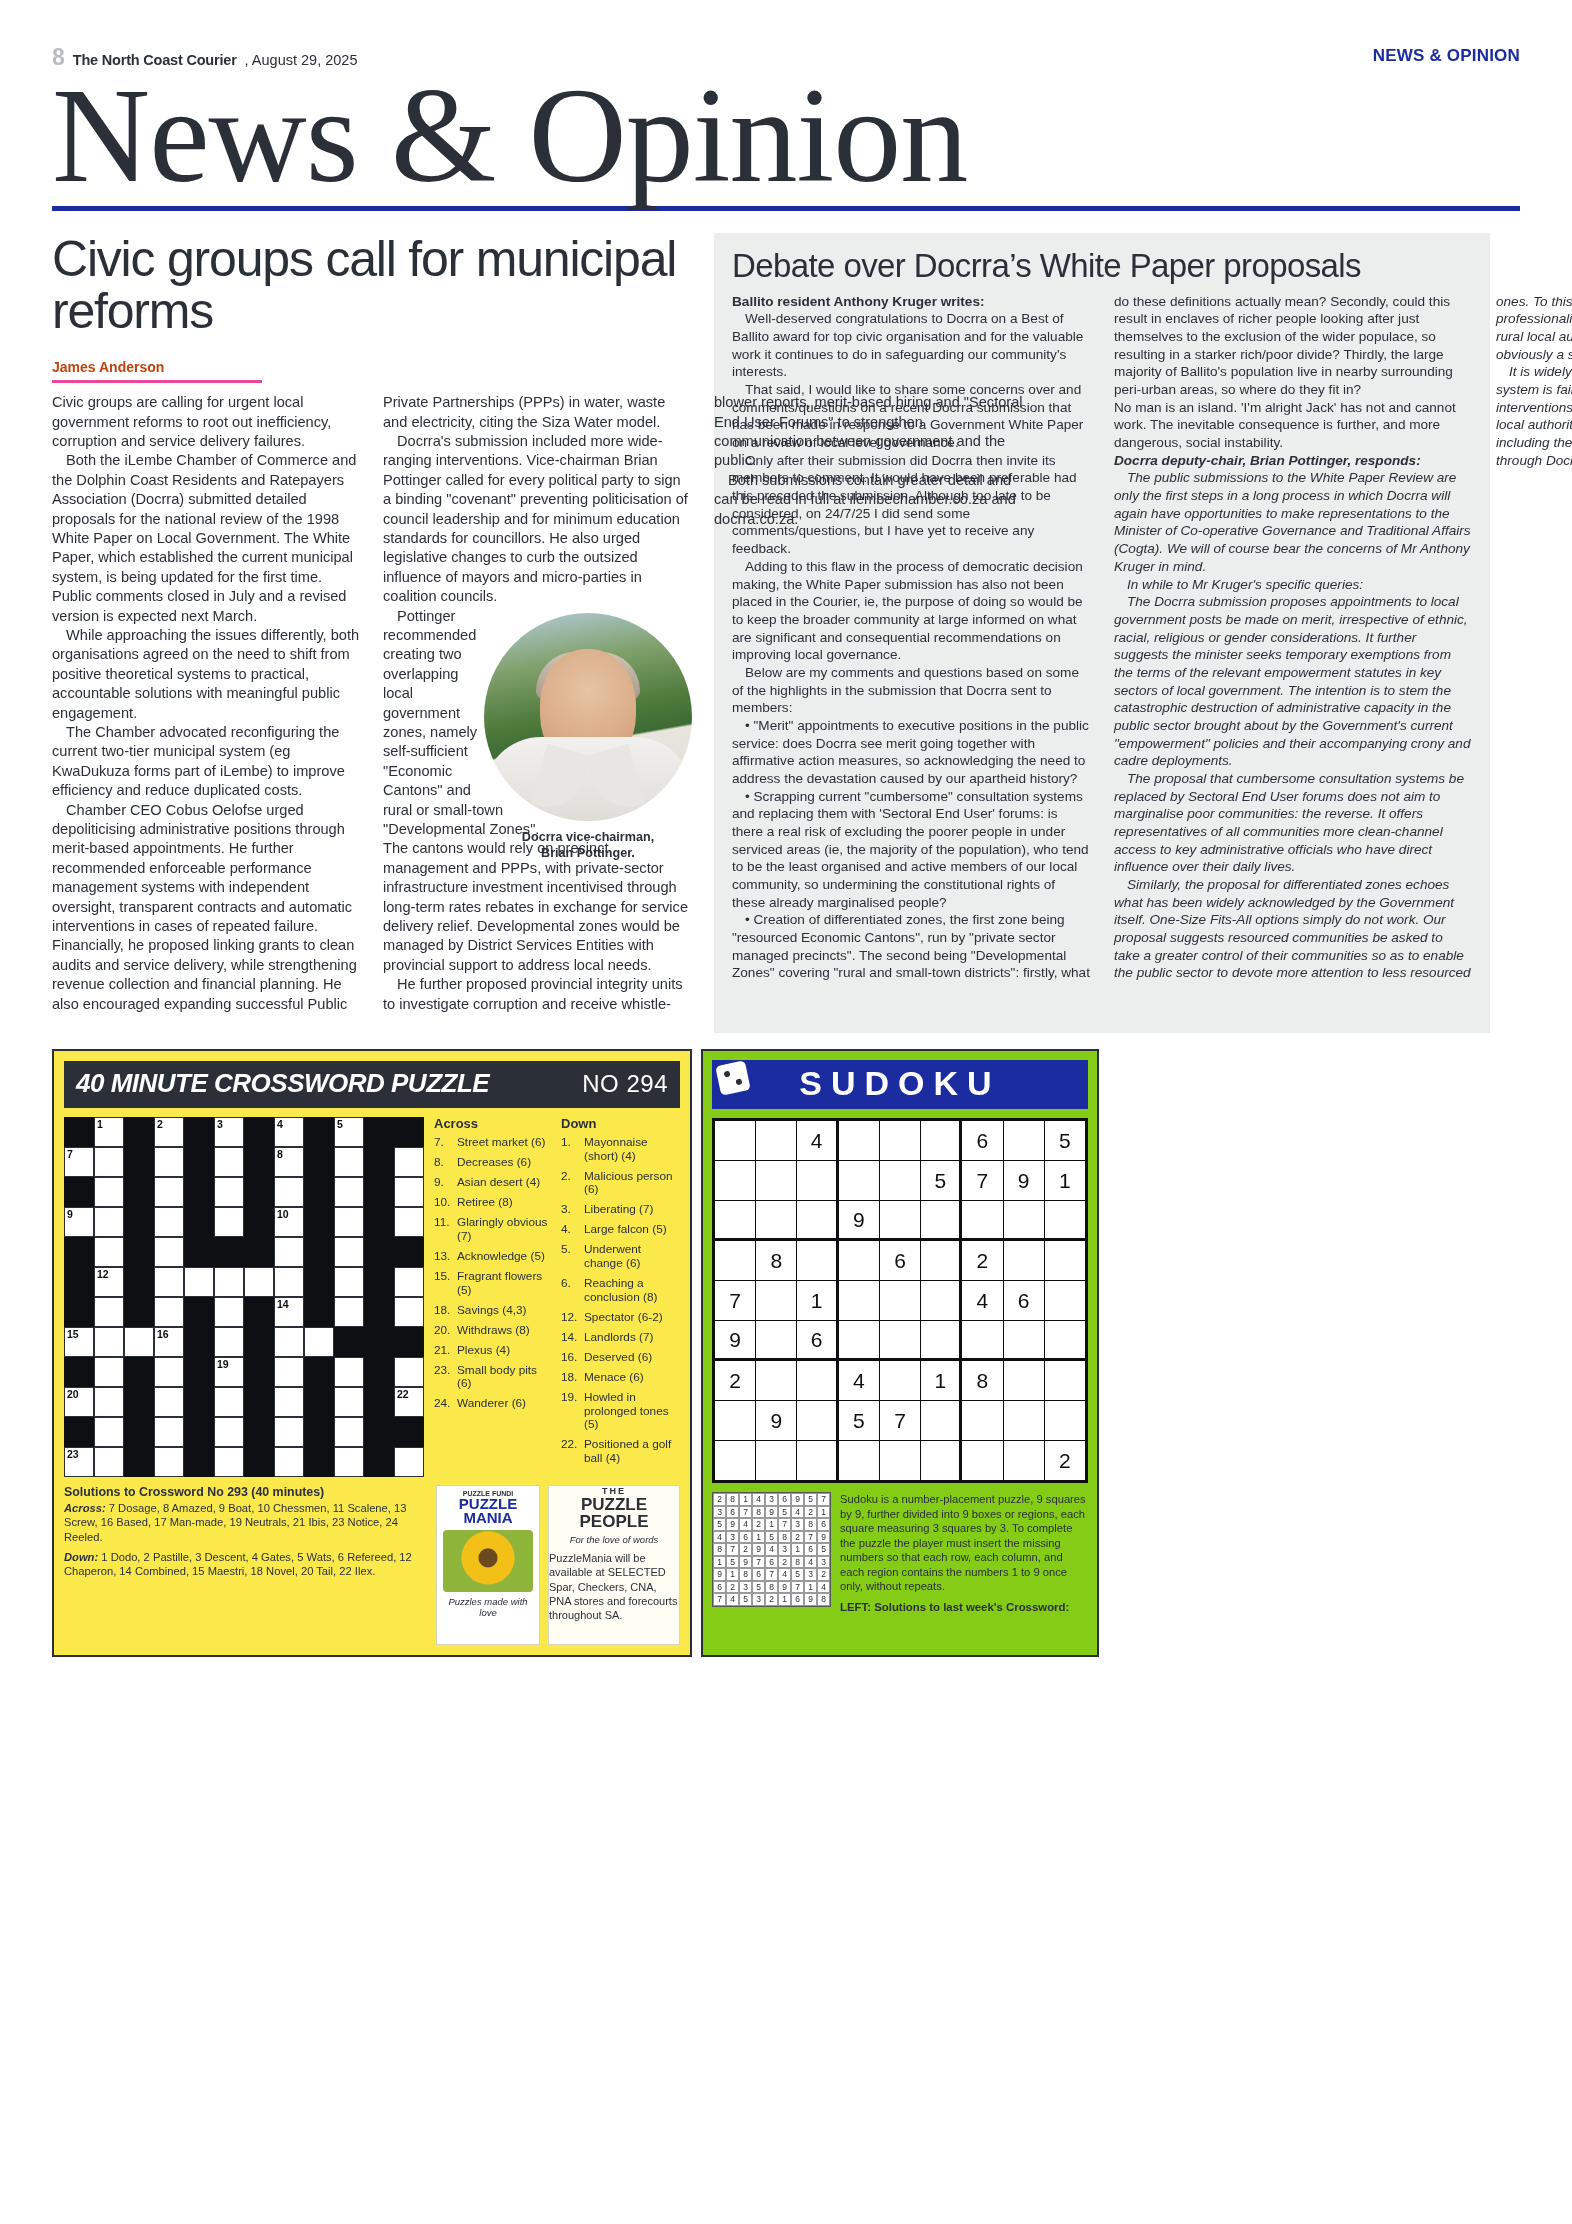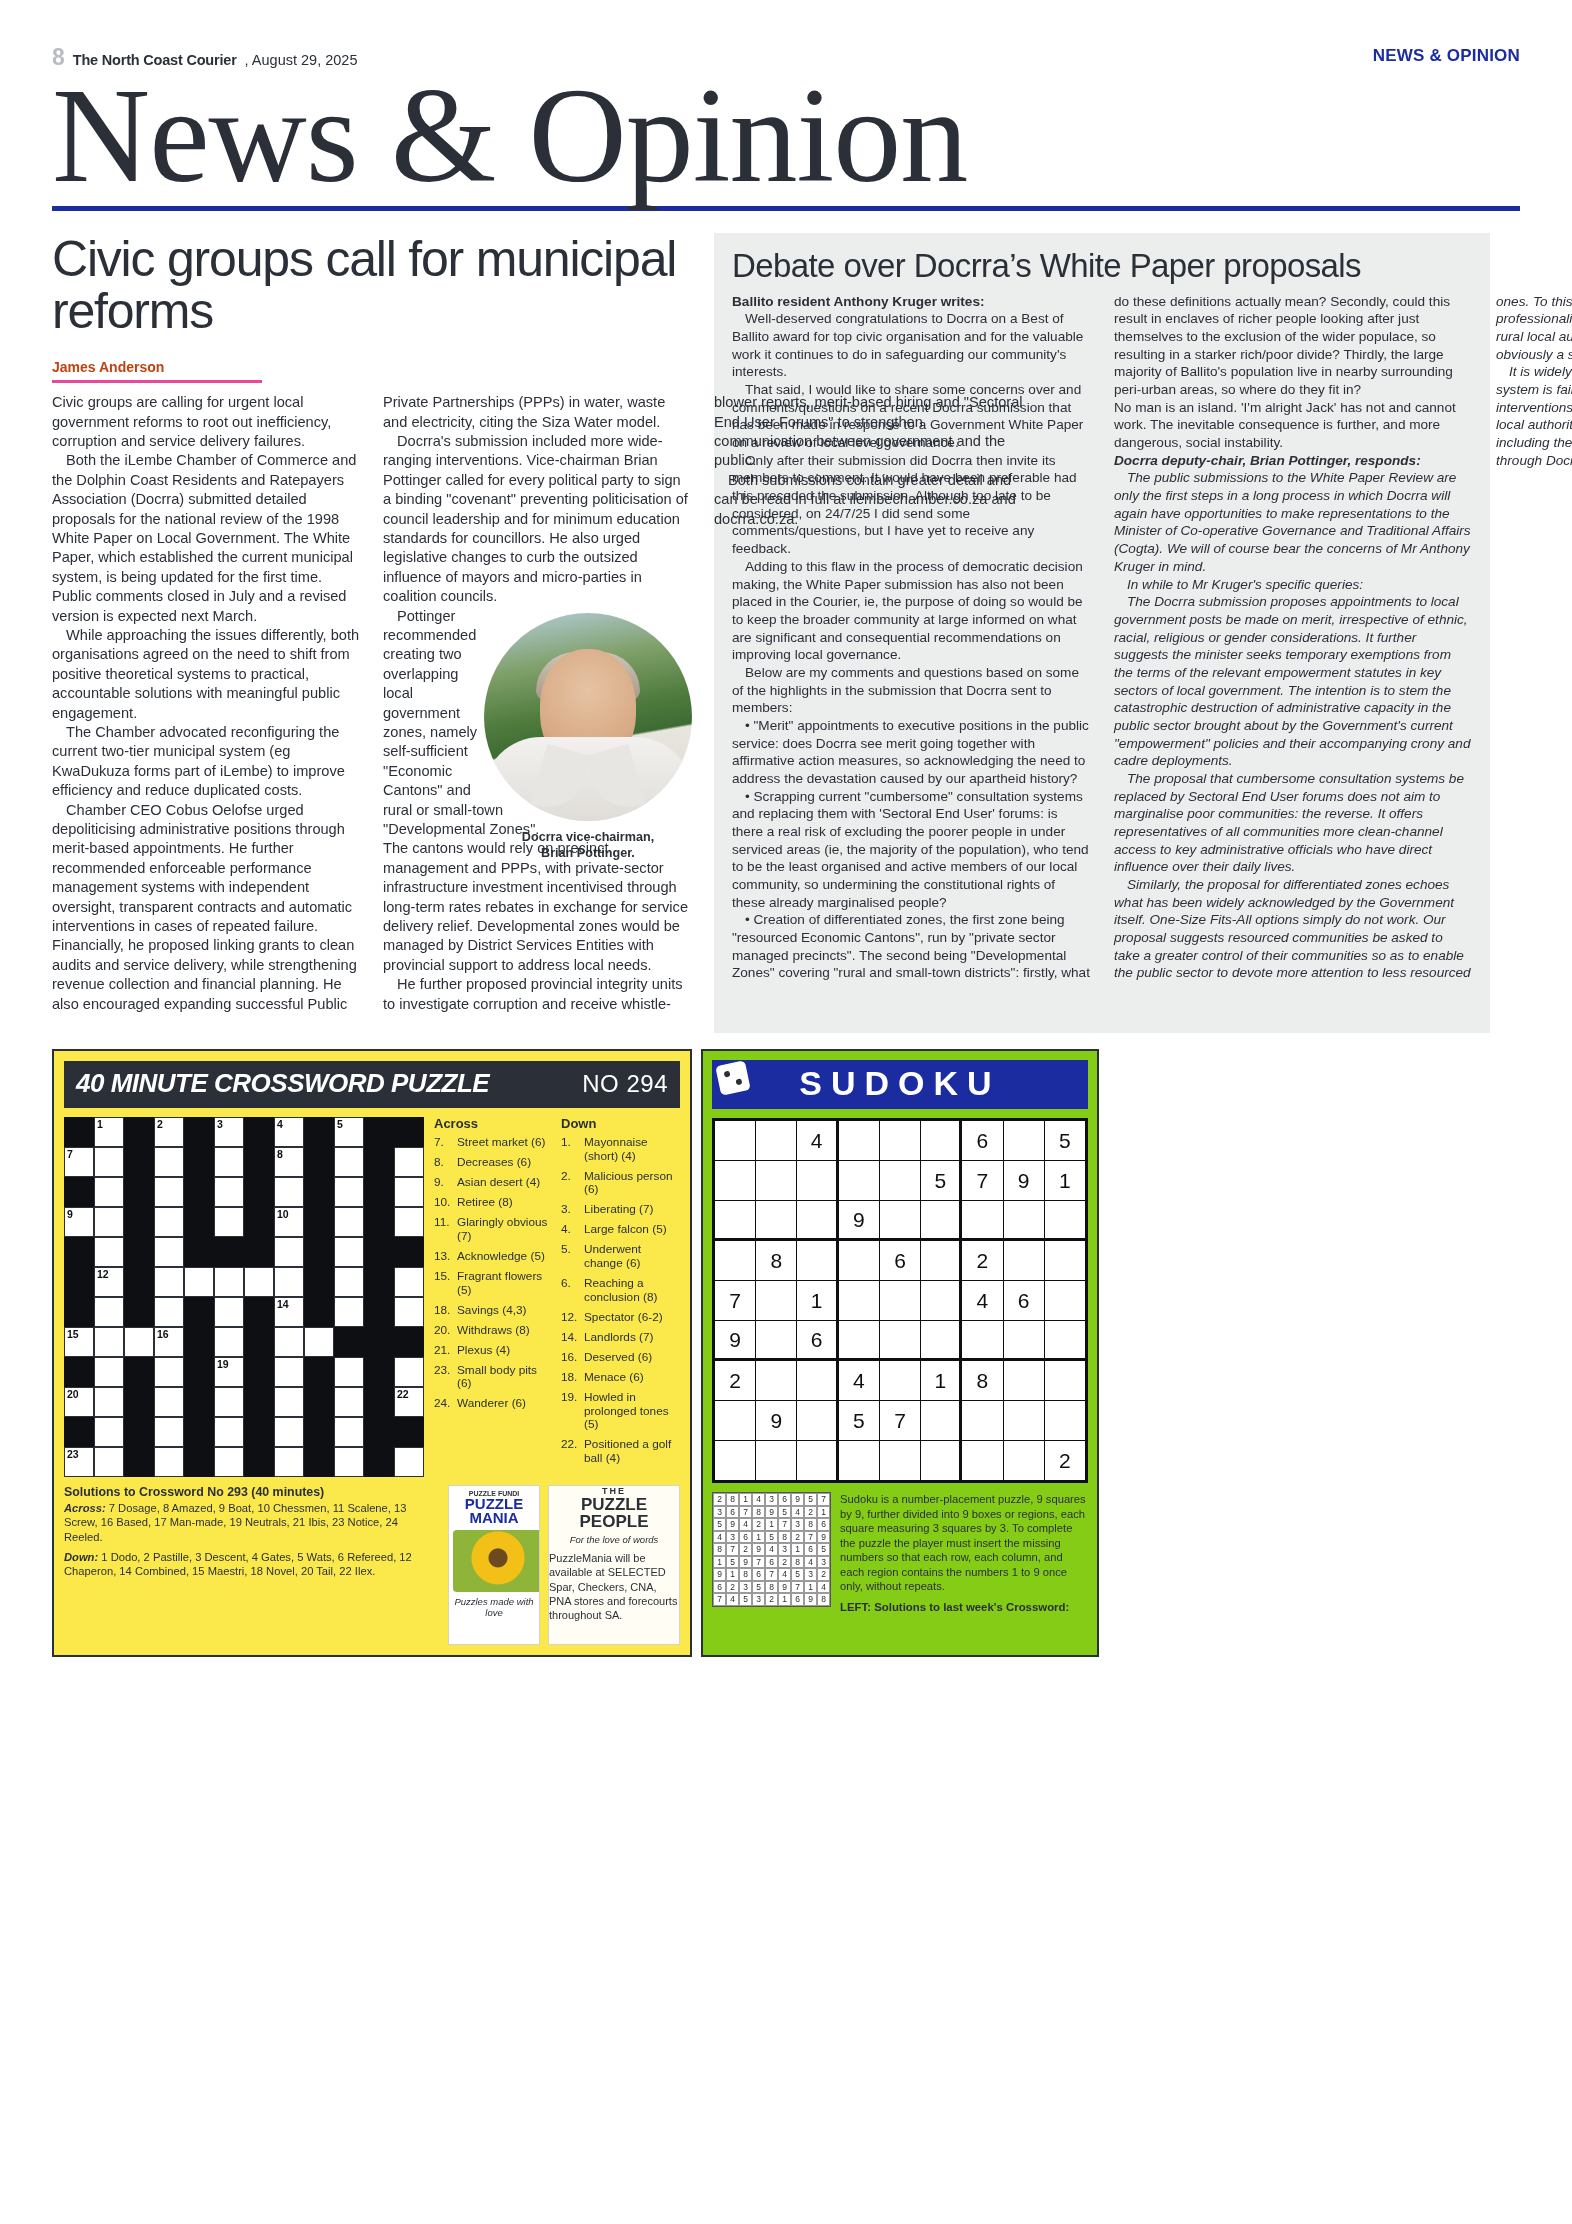--- a/index.html
+++ b/index.html
@@ -107,21 +107,21 @@
   .clues { font-size: 11.8px; line-height: 1.0; flex: 1; display: flex; gap: 8px; }
   .clue-col { flex: 1; }
   .clue-h { font-weight: 700; font-size: 13px; margin-bottom: 6px; }
   .clue { display: flex; gap: 4px; margin-bottom: 6.5px; line-height: 1.15; }
   .clue b { font-weight: 400; min-width: 19px; }
   .cw-foot { margin-top: 8px; display: flex; gap: 10px; align-items: flex-start; }
   .solutions { font-size: 11.2px; line-height: 1.28; flex: 1; }
   .solutions .sh { font-weight: 700; font-size: 12.4px; }
   .solutions .lbl { font-weight: 700; font-style: italic; }
   .promo-row { display: flex; gap: 8px; }
-  .promo-card { width: 92px; height: 160px; background: #ffffff; border: 1px solid #d7d3c2; font-size: 8px; padding: 4px; text-align: center; overflow: hidden; }
+  .promo-card { width: 104px; height: 160px; background: #ffffff; border: 1px solid #d7d3c2; font-size: 8px; padding: 4px; text-align: center; overflow: hidden; }
   .promo-card.mania { background: #ffffff; }
   .pm-top { font-size: 15px; font-weight: 700; color: #1b2ca0; line-height: 0.95; }
   .pm-sun { width: 90px; height: 62px; margin: 4px auto 0; border-radius: 4px;
             background: radial-gradient(circle at 50% 45%, #6a4a1e 0 9px, #f3c018 10px 26px, #8fb43a 27px 100%); }
   .pp-card { width: 132px; height: 160px; background: #fffdf4; border: 1px solid #d9d4c4; text-align: center; }
   .pp-ppl { font-size: 9px; letter-spacing: 2px; font-weight: 700; }
   .pp-big { font-size: 17px; font-weight: 700; line-height: 1.0; }
   .pp-script { font-size: 9.5px; font-style: italic; margin-top: 4px; }
   .promo-note { font-size: 11px; line-height: 1.3; width: 156px; }
 

